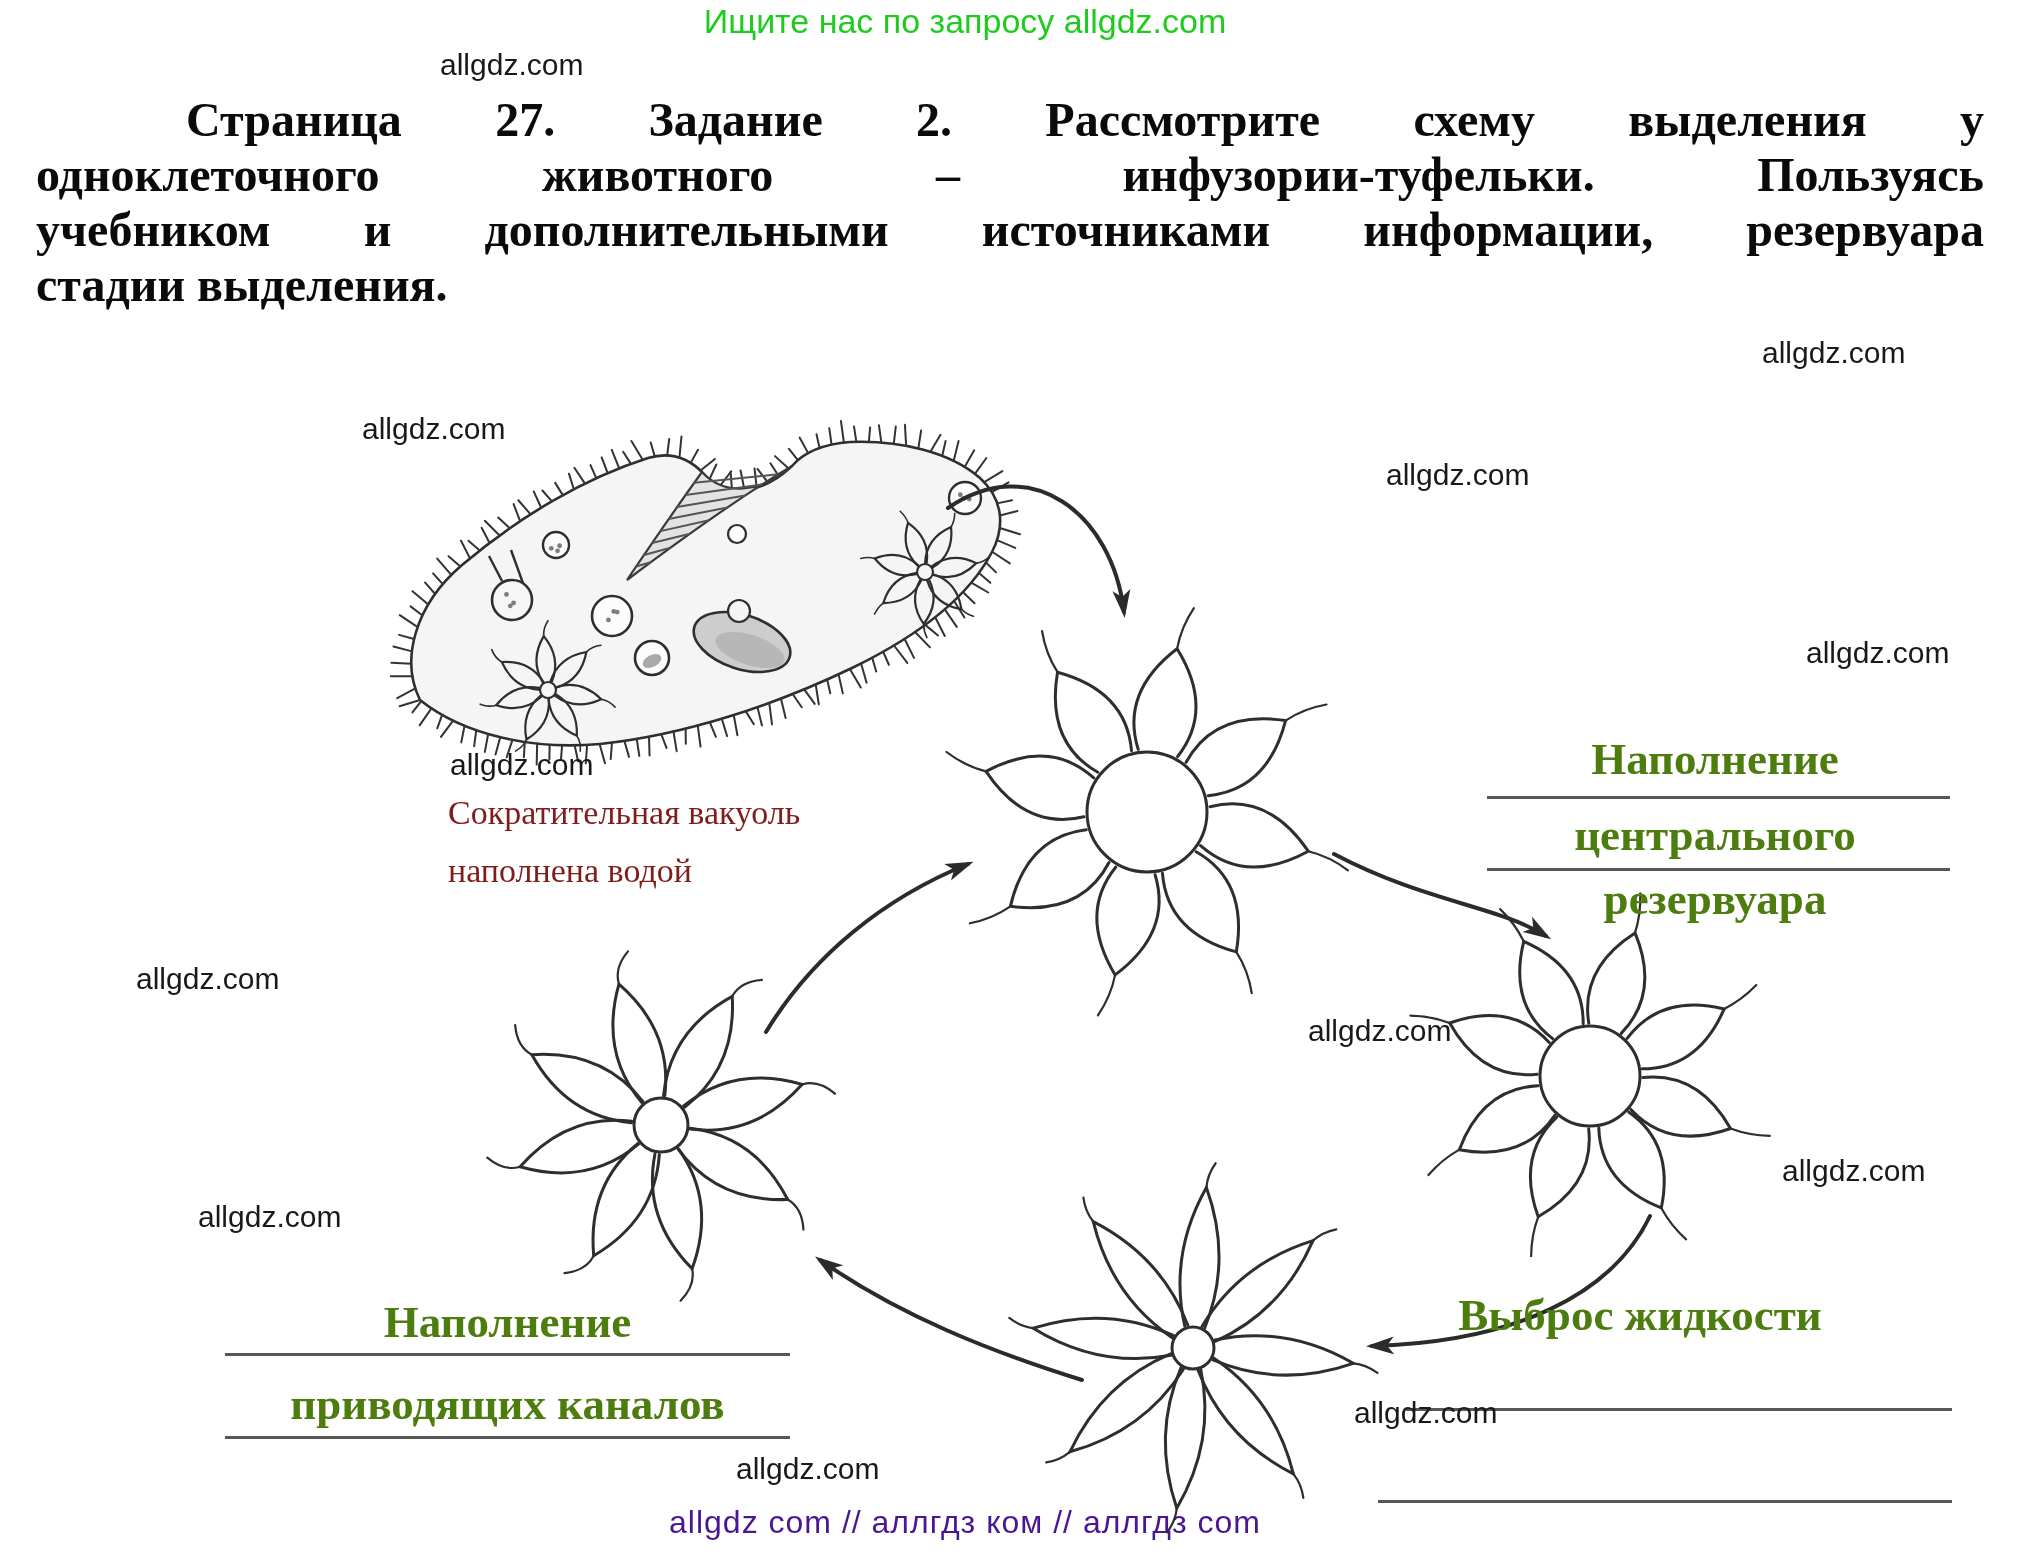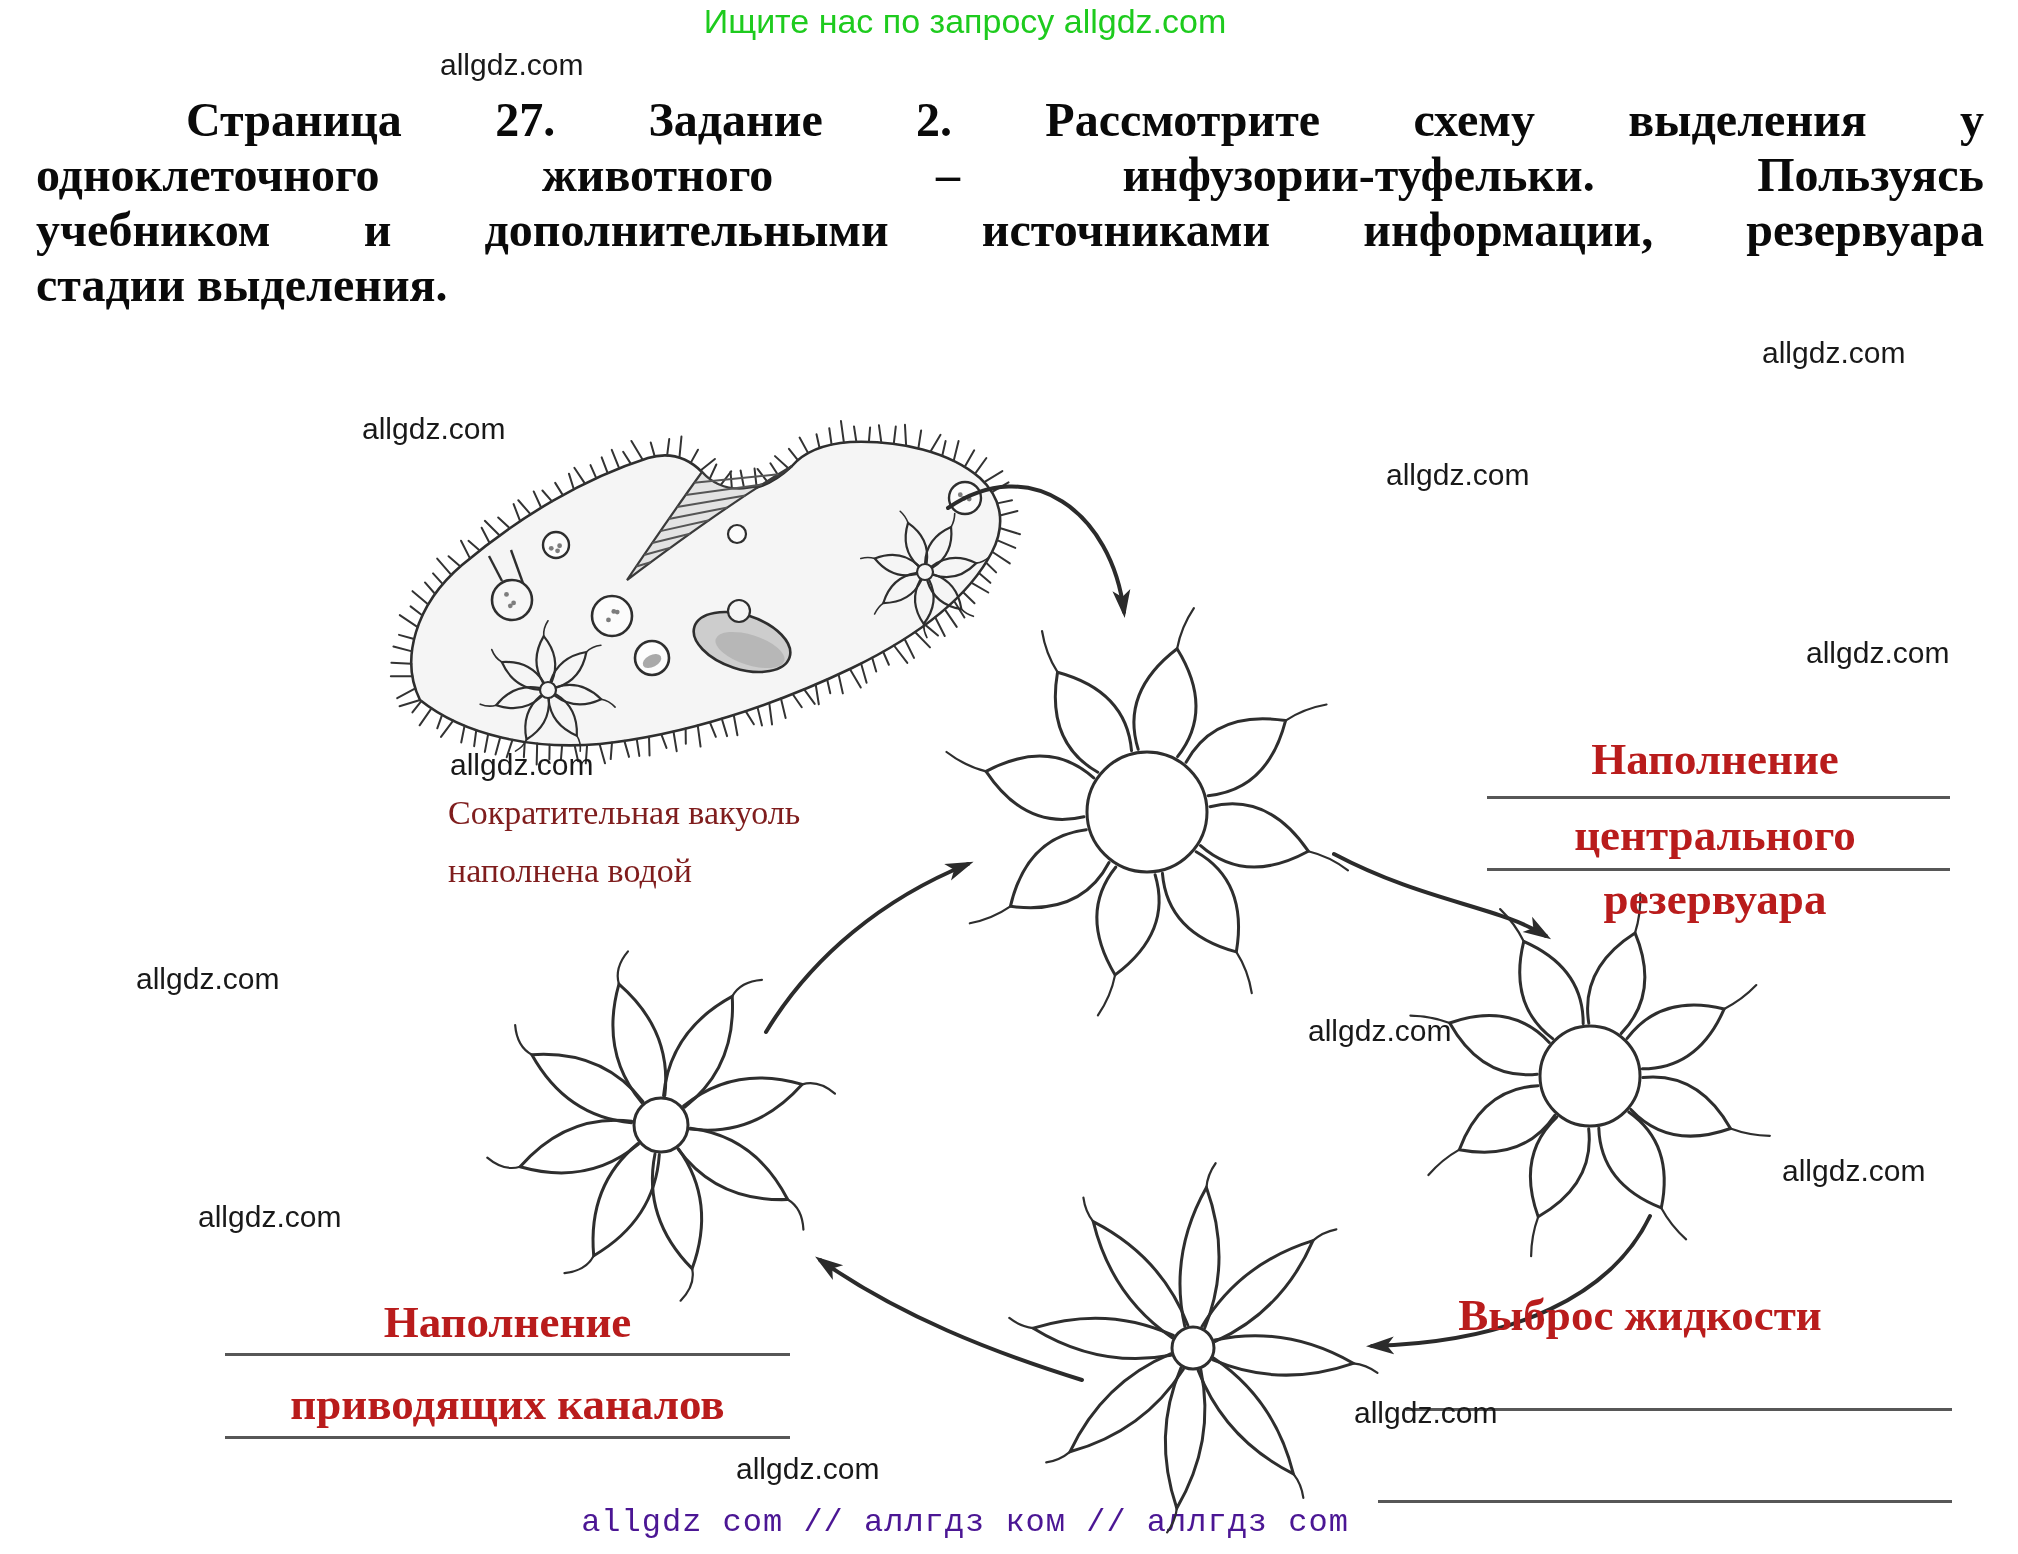--- a/index.html
+++ b/index.html
@@ -23,21 +23,21 @@
     position:absolute;left:36px;width:1948px;
     font:bold 48px "Liberation Serif",serif;color:#0a0a0a;
     text-align:justify;text-align-last:justify;
   }
   .task-line.first{padding-left:150px;width:1798px;}
   .task-line.last{text-align-last:left;}
   .caption-line{
     position:absolute;font:34px "Liberation Serif",serif;color:#7f1d1d;white-space:nowrap;
   }
   .stage-label{
-    position:absolute;font:bold 45px "Liberation Serif",serif;color:#b91c1c;
+    position:absolute;font:bold 45px "Liberation Serif",serif;color:#4d7c0f;
     text-align:center;white-space:nowrap;z-index:4;
   }
   .answer-line{position:absolute;height:3px;background:#575757;z-index:3;}
   #diagram{position:absolute;left:0;top:0;z-index:2;}
 </style>
 </head>
 <body>
 
 <div class="promo-top" style="color: rgb(30, 203, 30);">Ищите нас по запросу allgdz.com</div>
 
@@ -346,13 +346,13 @@
 
 <div class="stage-label" style="left:1440px;top:1289px;width:400px;">Выброс жидкости</div>
 <div class="answer-line" style="left:1406px;top:1408px;width:546px;"></div>
 <div class="answer-line" style="left:1378px;top:1500px;width:574px;"></div>
 
 <div class="stage-label" style="left:225px;top:1296px;width:565px;">Наполнение</div>
 <div class="answer-line" style="left:225px;top:1353px;width:565px;"></div>
 <div class="stage-label" style="left:225px;top:1378px;width:565px;">приводящих каналов</div>
 <div class="answer-line" style="left:225px;top:1436px;width:565px;"></div>
 
-<div class="promo-bottom" style="color: rgb(75, 22, 148); font-family: Liberation Mono, monospace;">allgdz com  //  аллгдз ком  //  аллгдз com</div>
+<div class="promo-bottom" style="color: rgb(75, 22, 148);">allgdz com  //  аллгдз ком  //  аллгдз com</div>
 
 </body></html>

